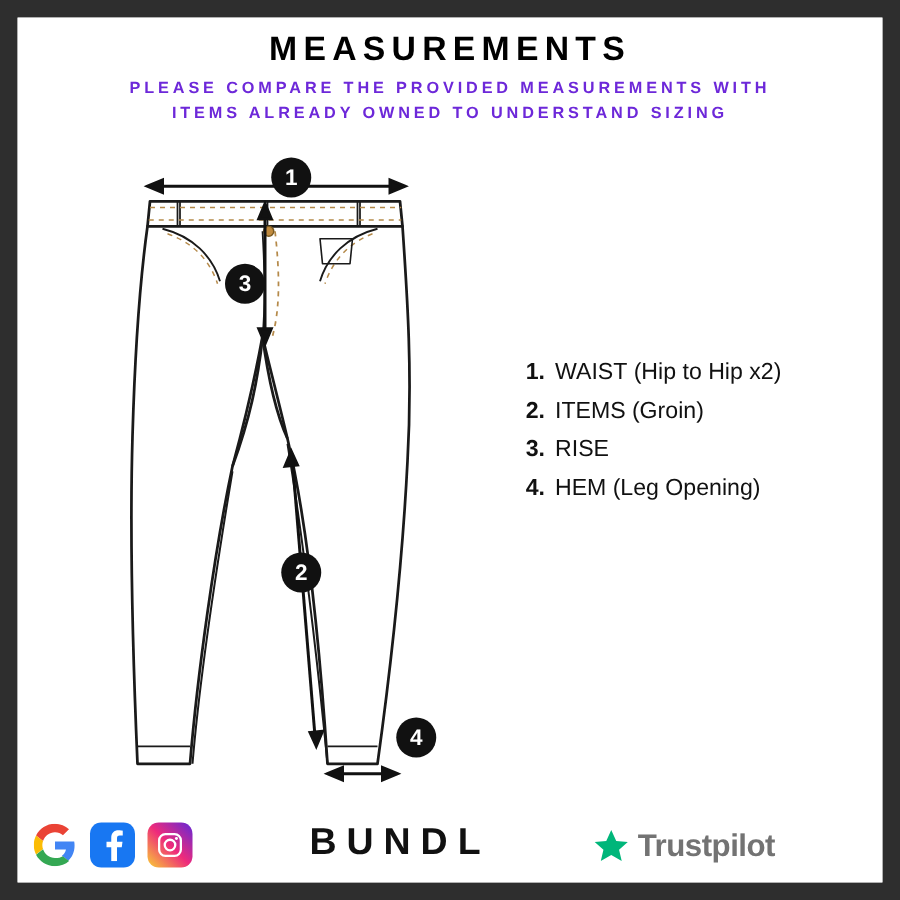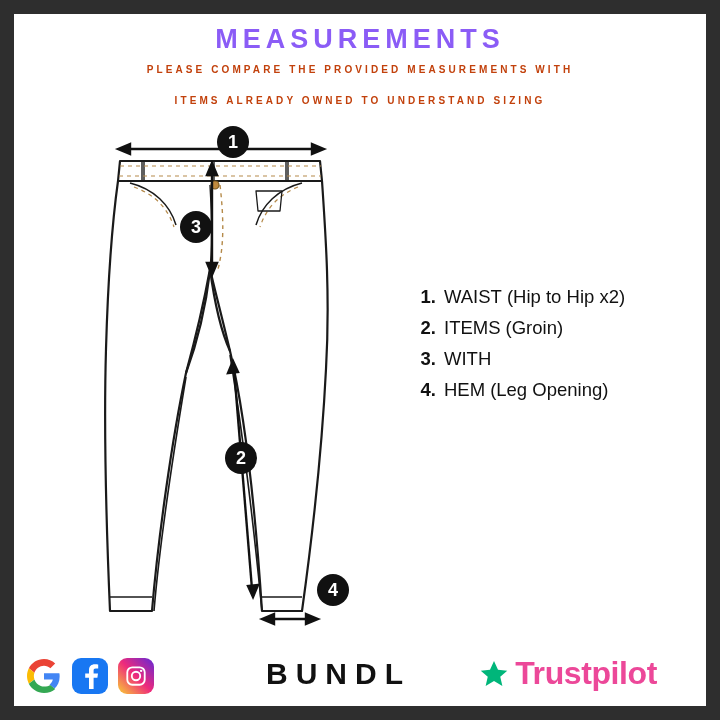--- a/index.html
+++ b/index.html
@@ -35,29 +35,29 @@
     position: absolute;
     top: 8px;
     left: 0;
     width: 692px;
     text-align: center;
   }
   .title {
     font-size: 27px;
     font-weight: bold;
     letter-spacing: 5px;
-    color: #8b5cf6;
+    color: #000000;
     margin: 0;
     line-height: 34px;
   }
   .subtitle {
-    font-size: 10px;
+    font-size: 13px;
     font-weight: bold;
     letter-spacing: 3.1px;
-    color: #c2410c;
+    color: #6d28d9;
     line-height: 20px;
     margin-top: 4px;
   }
 
   
   .legend {
     position: absolute;
     left: 392px;
     top: 272px;
     width: 290px;
@@ -111,21 +111,20 @@
   .badge-3 { left: 146px; top: 92px; }
   .badge-4 { left: 283px; top: 455px; }
 
   
   .footer {
     position: absolute;
     left: 0;
     bottom: 0;
     width: 612px;
     height: 78px;
-    padding-left: 37px;
   }
   .socials {
     position: absolute;
     left: 12px;
     bottom: 12px;
     display: flex;
     gap: 10px;
     align-items: center;
   }
   .social {
@@ -159,36 +158,36 @@
   }
   .trustpilot {
     position: absolute;
     right: 6px;
     bottom: 14px;
     display: flex;
     align-items: center;
     gap: 6px;
   }
   .tp-text {
-    font-size: 32px;
-    font-weight: bold;
-    color: #ec4899;
+    font-size: 25px;
+    font-weight: bold;
+    color: #737373;
     letter-spacing: -0.4px;
   }
 </style>
 </head>
 <body>
 
 <div id="page">
   <div class="inner">
 
     <div class="header">
       <div class="title">MEASUREMENTS</div>
       <div class="subtitle">PLEASE COMPARE THE PROVIDED MEASUREMENTS WITH</div>
-      <div class="subtitle" style="margin-top:11px">ITEMS ALREADY OWNED TO UNDERSTAND SIZING</div>
+      <div class="subtitle" style="margin-top:0">ITEMS ALREADY OWNED TO UNDERSTAND SIZING</div>
     </div>
 
     <div class="diagram">
       <svg width="360" height="520" viewBox="0 0 360 520">
         <g fill="#ffffff" stroke="#1a1a1a" stroke-width="2.2" stroke-linejoin="round">
 
           <path d="M86 42 L286 42 L288 62 L84 62 Z"></path>
 
           <path d="M84 62 L288 62
                    C 292 120, 296 180, 292 250
@@ -264,21 +263,21 @@
         <span class="legend-label">WAIST</span>
         <span class="legend-paren">(Hip to Hip x2)</span>
       </div>
       <div class="legend-row">
         <span class="legend-num">2.</span>
         <span class="legend-label">ITEMS</span>
         <span class="legend-paren">(Groin)</span>
       </div>
       <div class="legend-row">
         <span class="legend-num">3.</span>
-        <span class="legend-label">WITH</span>
+        <span class="legend-label">RISE</span>
       </div>
       <div class="legend-row">
         <span class="legend-num">4.</span>
         <span class="legend-label">HEM</span>
         <span class="legend-paren">(Leg Opening)</span>
       </div>
     </div>
 
     <div class="footer">
 

